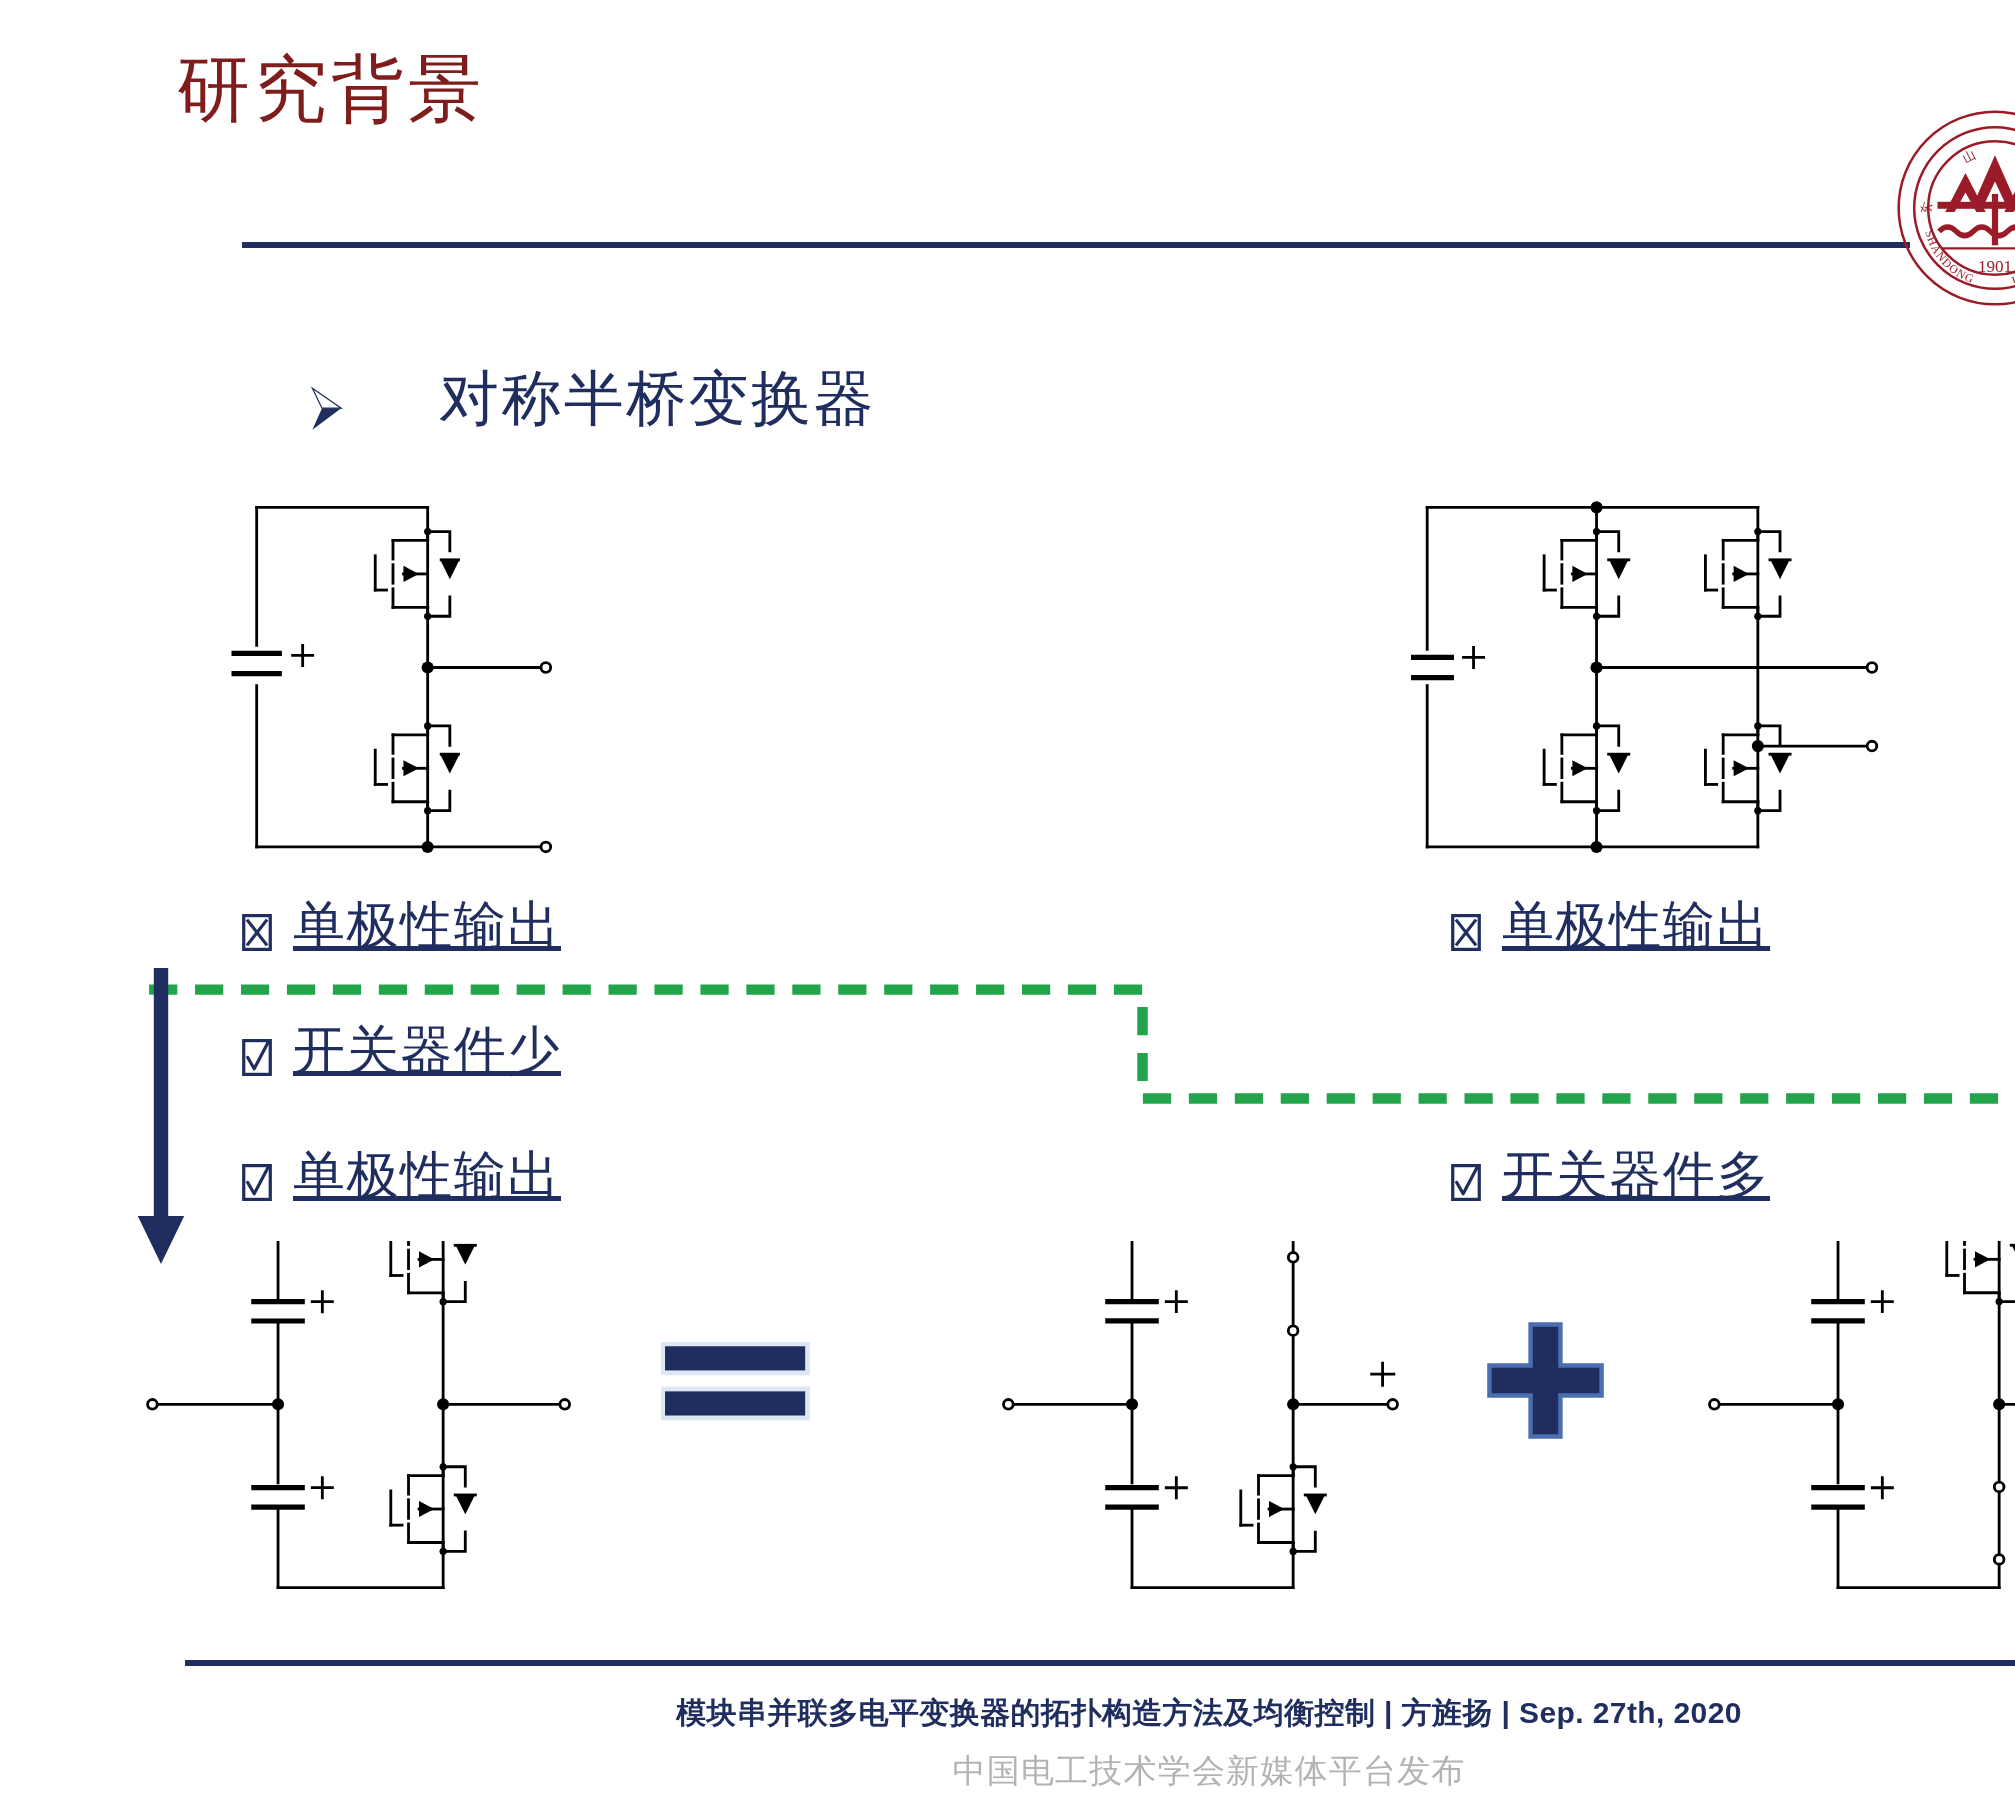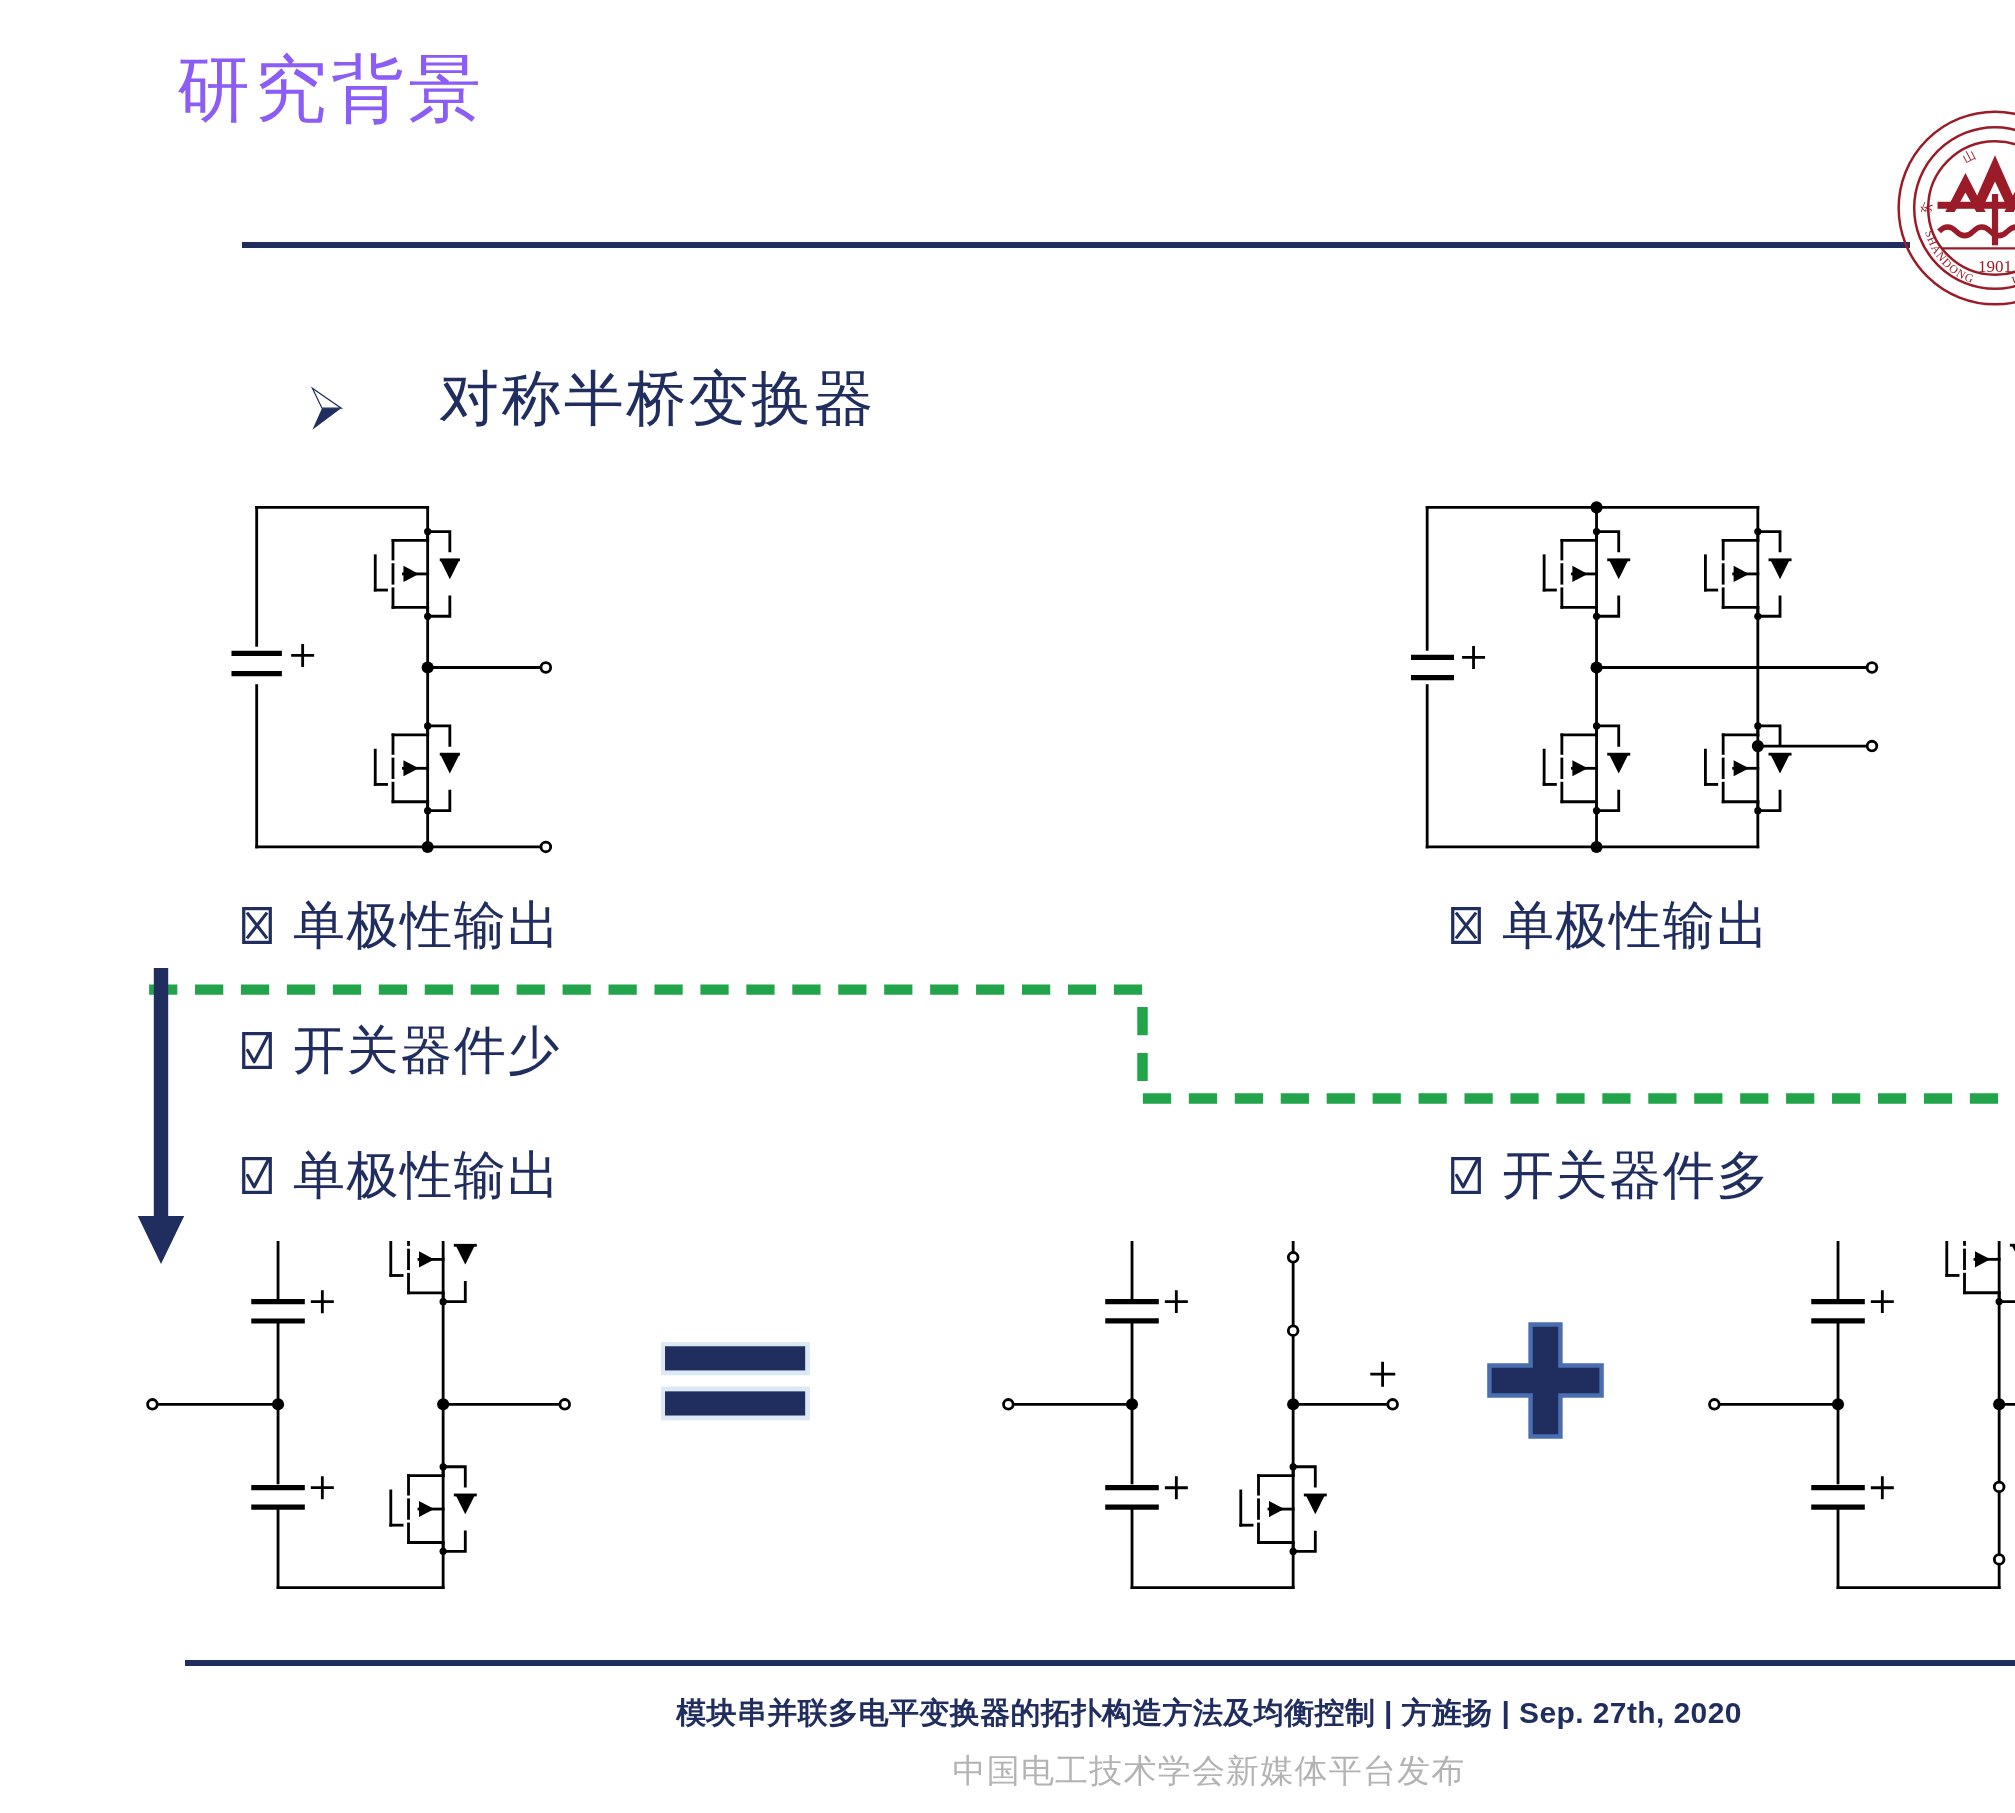--- a/index.html
+++ b/index.html
@@ -3,21 +3,21 @@
 <meta charset="utf-8">
 <style>
   html,body{margin:0;padding:0;background:#fff;}
   body{width:2418px;height:1814px;position:relative;overflow:hidden;
        font-family:"Liberation Sans","DejaVu Sans",sans-serif;}
   .slide{position:absolute;inset:0;background:#ffffff;}
 
   
   .slide-title{
     position:absolute;left:177px;top:52px;
-    font-size:73px;line-height:1;color:#8b5cf6;letter-spacing:4px;
+    font-size:73px;line-height:1;color:#7f1d1d;letter-spacing:4px;
     white-space:nowrap;
   }
   .title-rule{
     position:absolute;left:242px;top:242px;width:1668px;height:5.6px;
     background:#1f2e5e;
   }
   .logo{
     position:absolute;left:1890px;top:107px;width:210px;height:202px;
   }
 
@@ -29,22 +29,22 @@
     position:absolute;left:439px;top:369px;
     font-size:60px;line-height:1;color:#1f2e5e;letter-spacing:2.4px;
     white-space:nowrap;
   }
 
   
   .circ{position:absolute;}
 
   
   .feat{
-    position:absolute;display:flex;align-items:center;
-    color:#1f2e5e;white-space:nowrap;
+    position:absolute;display:flex;align-items:flex-end;
+    color:#1f2e5e;white-space:nowrap;text-decoration:underline;
   }
   .feat .box{
     display:inline-block;width:30px;height:37px;position:relative;
     margin-right:21px;flex:0 0 auto;
   }
   .feat .box svg{display:block;}
   .feat .txt{font-size:52px;line-height:1;letter-spacing:1.6px;}
 
   
   .green-path{position:absolute;left:0;top:0;pointer-events:none;}

